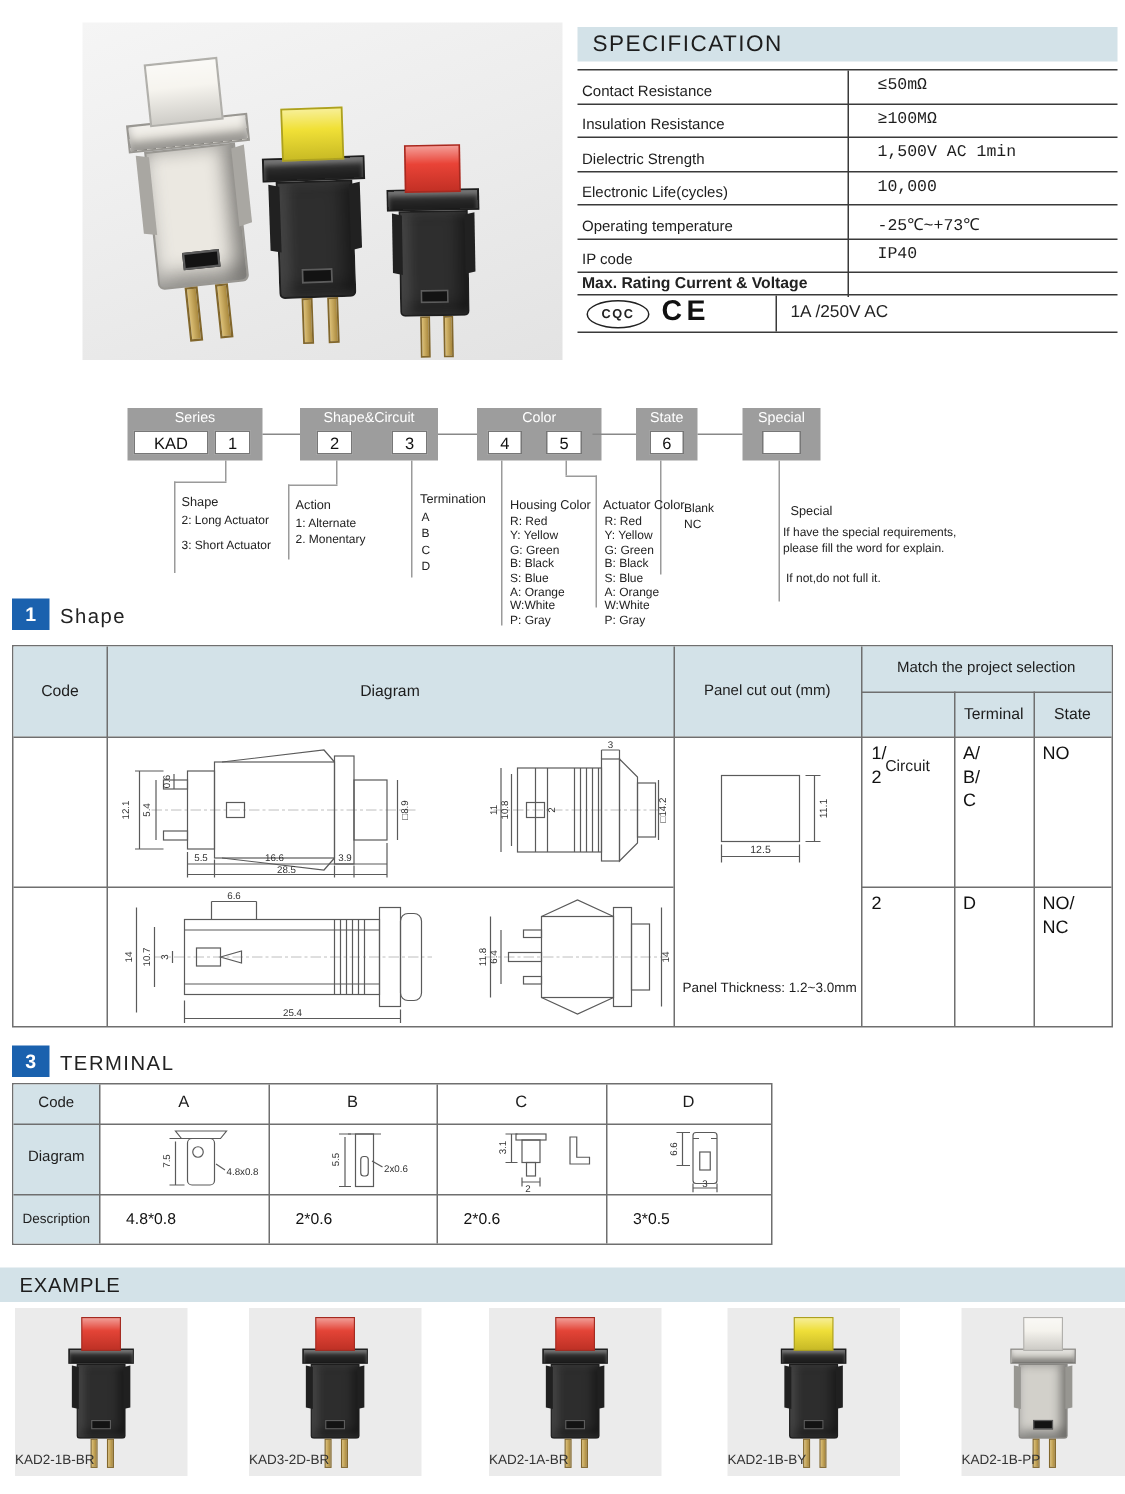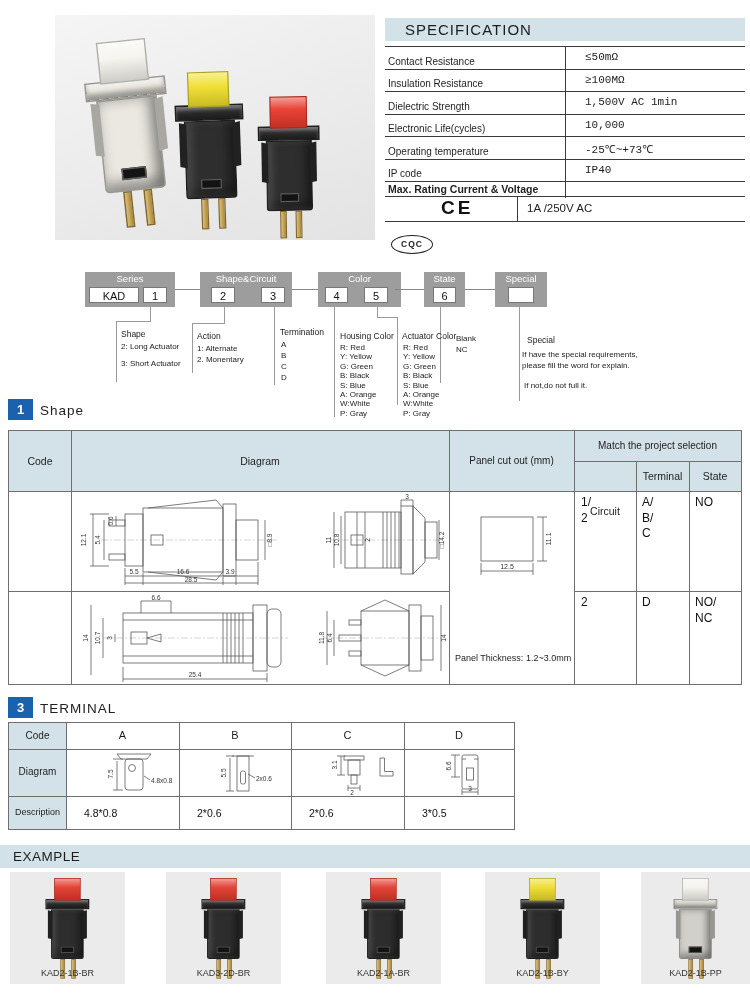--- a/index.html
+++ b/index.html
@@ -6,31 +6,31 @@
   #page{position:relative;width:750px;height:996px;background:#fff;overflow:hidden;
         font-family:"Liberation Sans","DejaVu Sans",sans-serif;color:#222;}
   .abs{position:absolute;}
   .bar{position:absolute;left:0;width:750px;height:23px;background:#d3e2e8;
        font-size:13.5px;color:#1d1d1d;line-height:23px;padding-left:13px;box-sizing:border-box;letter-spacing:.5px;}
   .badge{position:absolute;width:25px;height:21px;background:#1a61ae;color:#fff;
          font-size:13px;font-weight:bold;text-align:center;line-height:21px;}
   .sec-title{position:absolute;font-size:13.5px;color:#222;letter-spacing:1px;}
   
   #spec-title{position:absolute;left:385px;top:18px;width:360px;height:23px;background:#d3e2e8;
-              font-size:15px;line-height:23px;padding-left:20px;box-sizing:border-box;letter-spacing:1px;color:#1d1d1d;}
+              font-size:15px;line-height:23px;padding-left:10px;box-sizing:border-box;letter-spacing:1px;color:#1d1d1d;}
   #spec-table{position:absolute;left:385px;top:46px;width:360px;border-top:1px solid #3a3a3a;}
   .spec-row{position:relative;height:21.5px;border-bottom:1px solid #3a3a3a;}
   .spec-label{position:absolute;left:3px;bottom:2px;font-size:10px;color:#1d1d1d;}
   .spec-value{position:absolute;left:200px;top:4px;font-size:11px;color:#1d1d1d;font-family:Liberation Mono, monospace;}
   #spec-vline{position:absolute;left:180px;top:0;width:1px;height:150.5px;background:#3a3a3a;}
   .spec-max{position:relative;height:14px;border-bottom:1px solid #3a3a3a;font-size:10.5px;font-weight:bold;
             line-height:14px;padding-left:3px;}
   .spec-logos{position:relative;height:24px;border-bottom:1px solid #3a3a3a;}
   .cqc-oval{position:absolute;left:6px;top:3px;width:40px;height:17px;border:1.6px solid #222;border-radius:50%;
-            font-size:8.5px;font-weight:bold;letter-spacing:1px;text-align:center;line-height:17px;margin-top:35px;}
+            font-size:8.5px;font-weight:bold;letter-spacing:1px;text-align:center;line-height:17px;}
   .ce-mark{position:absolute;left:56px;top:0px;font-size:19px;font-weight:bold;letter-spacing:3px;color:#111;}
   .logos-vline{position:absolute;left:132px;top:0;width:1px;height:24px;background:#3a3a3a;}
   .rating-val{position:absolute;left:142px;top:5px;font-size:11.5px;}
   
   .obox{position:absolute;top:7px;height:35px;background:#9d9d9d;}
   .obox-label{position:absolute;top:1px;left:0;right:0;text-align:center;color:#fff;font-size:9.5px;}
   .ocell{position:absolute;top:15px;height:16px;background:#fff;border:1px solid #777;
          font-size:11px;text-align:center;line-height:16px;color:#111;box-sizing:border-box;}
   .oline{position:absolute;background:#888;}
   .dline{position:absolute;background:#9a9a9a;}
@@ -55,21 +55,21 @@
            box-shadow:inset 5px 0 7px rgba(255,255,255,.14),inset -6px 0 8px rgba(0,0,0,.32),inset 0 -7px 8px rgba(0,0,0,.28);}
   .pb-clip{position:absolute;top:1px;width:6px;height:36px;background:inherit;filter:brightness(.72);}
   .pb-clip.l{left:-5px;transform:skewY(12deg);}
   .pb-clip.r{right:-5px;transform:skewY(-12deg);}
   .pb-window{position:absolute;left:50%;transform:translateX(-50%);bottom:7px;width:17px;height:8px;
              background:#131313;border:1px solid #5c5c5c;box-sizing:border-box;}
   .pb-pin{position:absolute;top:104px;width:4px;height:23px;background:linear-gradient(90deg,#dcc077,#a8873c);
           border:0.5px solid #82672c;}
   .pb-pin.p1{left:21px;}.pb-pin.p2{left:35px;}
   .photo-box{position:absolute;top:872px;height:112px;background:#ebebeb;}
-  .photo-caption{position:absolute;top:968px;font-size:9px;color:#333;text-align:center;}
+  .photo-caption{position:absolute;top:968px;font-size:9px;color:#333;}
 </style>
 </head>
 <body>
 
 <div id="page">
 
   <div class="abs" style="left:55px;top:15px;width:320px;height:225px;background:linear-gradient(160deg,#f5f5f5,#e3e3e3);overflow:hidden;">
     <div class="pbtn" style="left:22px;top:30px;transform:rotate(-6deg) scale(1.45);">
       <div class="pb-collar" style="background: rgb(235, 232, 225);"></div>
       <div class="pb-cap" style="background: rgb(246, 244, 238);"></div>

